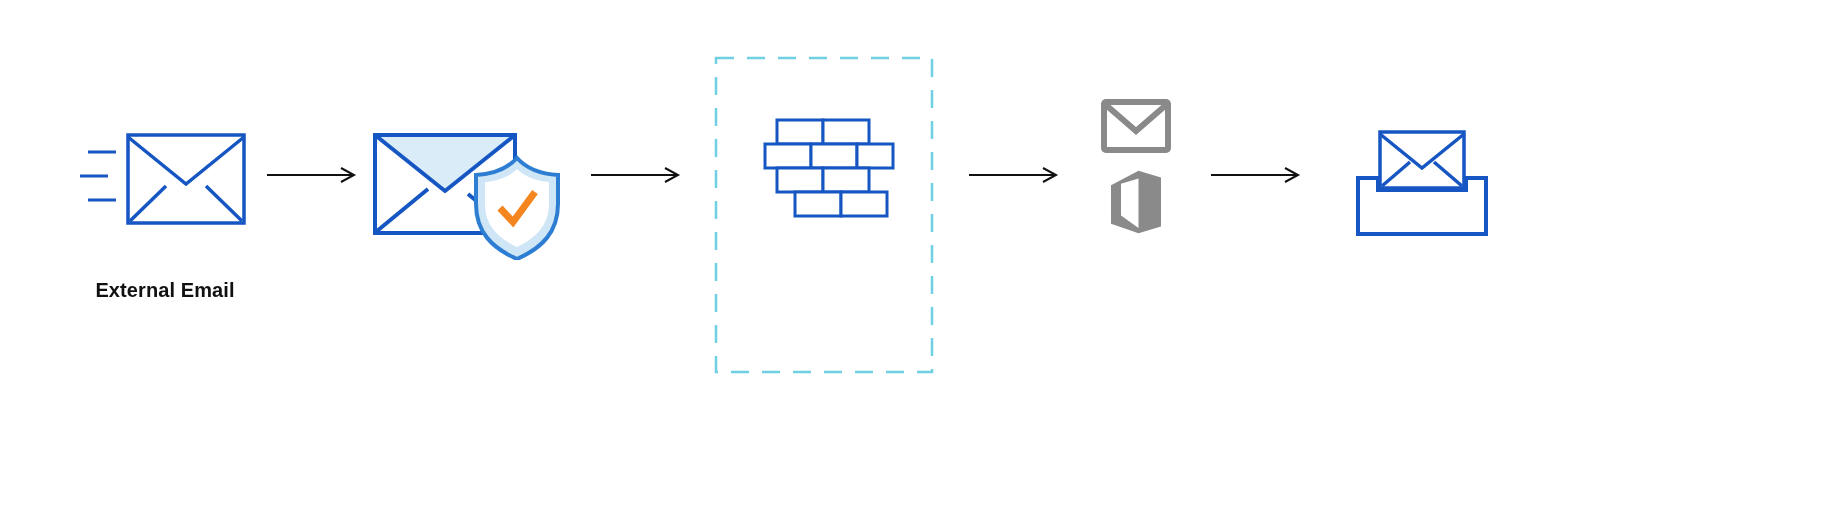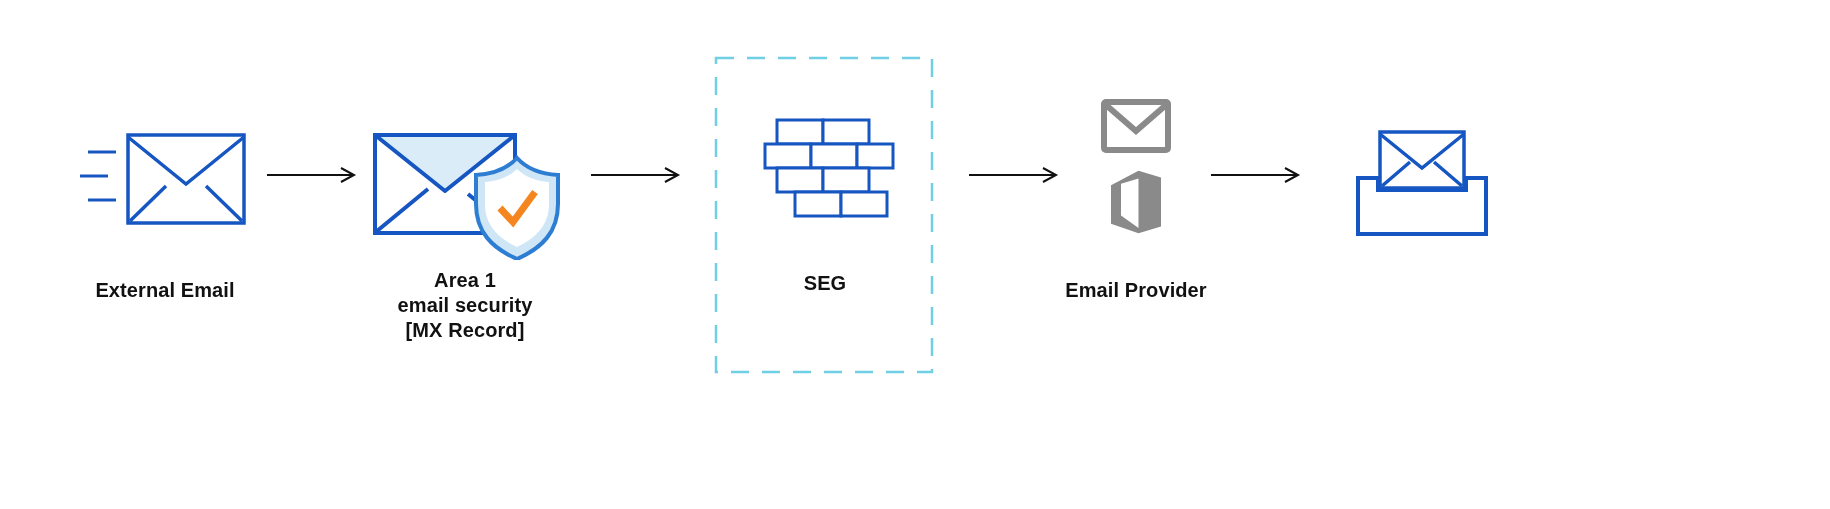--- a/index.html
+++ b/index.html
@@ -54,25 +54,20 @@
   <svg class="abs" style="left:372px; top:125px;" width="195" height="135" viewBox="0 0 195 135">
     <rect x="3" y="10" width="140" height="98" fill="#ffffff" stroke="#1656c2" stroke-width="4"></rect>
     <path d="M3,10 L143,10 L73,66 Z" fill="#d9ecf8" stroke="#1656c2" stroke-width="4" stroke-linejoin="round"></path>
     <path d="M5,106 L56,64 M141,106 L96,69" fill="none" stroke="#1656c2" stroke-width="4"></path>
     <g transform="translate(100,33)">
       <path d="M45,0 C54,10 68,16 86,17 L86,46 C86,74 70,90 45,101 C20,90 4,74 4,46 L4,17 C22,16 36,10 45,0 Z" fill="#cfe6f7" stroke="#2d7dd2" stroke-width="4"></path>
       <path d="M45,11 C52,18 63,23 77,24 L77,46 C77,67 64,80 45,89 C26,80 13,67 13,46 L13,24 C27,23 38,18 45,11 Z" fill="#ffffff"></path>
       <path d="M28,50 L41,64 L63,34" fill="none" stroke="#f5861f" stroke-width="7"></path>
     </g>
   </svg>
-  <div class="node-label" style="left:365px; top:268px; width:200px;">
-    <div>Area 1</div>
-    <div>email security</div>
-    <div>[MX Record]</div>
-  </div>
 
   <svg class="abs" style="left:590px; top:166px;" width="92" height="18" viewBox="0 0 92 18">
     <line x1="1" y1="9" x2="86" y2="9" stroke="#111111" stroke-width="2"></line>
     <path d="M75,2 L88,9 L75,16" fill="none" stroke="#111111" stroke-width="2"></path>
   </svg>
 
   <svg class="abs" style="left:714px; top:56px;" width="220" height="318" viewBox="0 0 220 318">
     <rect x="2" y="2" width="216" height="314" fill="none" stroke="#6fcfe3" stroke-width="2.5" stroke-dasharray="18 13"></rect>
   </svg>
   <svg class="abs" style="left:763px; top:118px;" width="132" height="100" viewBox="0 0 132 100">
@@ -82,36 +77,34 @@
       <rect x="2" y="26" width="46" height="24"></rect>
       <rect x="48" y="26" width="46" height="24"></rect>
       <rect x="94" y="26" width="36" height="24"></rect>
       <rect x="14" y="50" width="46" height="24"></rect>
       <rect x="60" y="50" width="46" height="24"></rect>
       <rect x="32" y="74" width="46" height="24"></rect>
       <rect x="78" y="74" width="46" height="24"></rect>
     </g>
   </svg>
   <div class="node-label" style="left:730px; top:271px; width:190px;">
-    <div>SEG</div>
   </div>
 
   <svg class="abs" style="left:968px; top:166px;" width="92" height="18" viewBox="0 0 92 18">
     <line x1="1" y1="9" x2="86" y2="9" stroke="#111111" stroke-width="2"></line>
     <path d="M75,2 L88,9 L75,16" fill="none" stroke="#111111" stroke-width="2"></path>
   </svg>
 
   <svg class="abs" style="left:1100px; top:98px;" width="72" height="56" viewBox="0 0 72 56">
     <rect x="4" y="4" width="64" height="48" rx="2" fill="#ffffff" stroke="#8a8a8a" stroke-width="6"></rect>
     <path d="M6,7 L36,33 L66,7" fill="none" stroke="#8a8a8a" stroke-width="6"></path>
   </svg>
   <svg class="abs" style="left:1106px; top:168px;" width="60" height="68" viewBox="0 0 24 26">
     <path fill="#8a8a8a" fill-rule="evenodd" d="M13,0.5 L22,3.2 L22,22.8 L13,25.5 L2,21.7 L2,6.3 Z M6,5.7 L13,3.6 L13,23.4 L6,18.4 Z"></path>
   </svg>
-  <div class="node-label" style="left:1036px; top:278px; width:200px;">Email Provider</div>
 
   <svg class="abs" style="left:1210px; top:166px;" width="92" height="18" viewBox="0 0 92 18">
     <line x1="1" y1="9" x2="86" y2="9" stroke="#111111" stroke-width="2"></line>
     <path d="M75,2 L88,9 L75,16" fill="none" stroke="#111111" stroke-width="2"></path>
   </svg>
 
   <svg class="abs" style="left:1352px; top:128px;" width="140" height="110" viewBox="0 0 140 110">
     <rect x="28" y="4" width="84" height="56" fill="#ffffff" stroke="#1656c2" stroke-width="3.5"></rect>
     <path d="M28,6 L70,40 L112,6" fill="none" stroke="#1656c2" stroke-width="3.5"></path>
     <path d="M30,58 L58,34 M110,58 L82,34" fill="none" stroke="#1656c2" stroke-width="3.5"></path>

